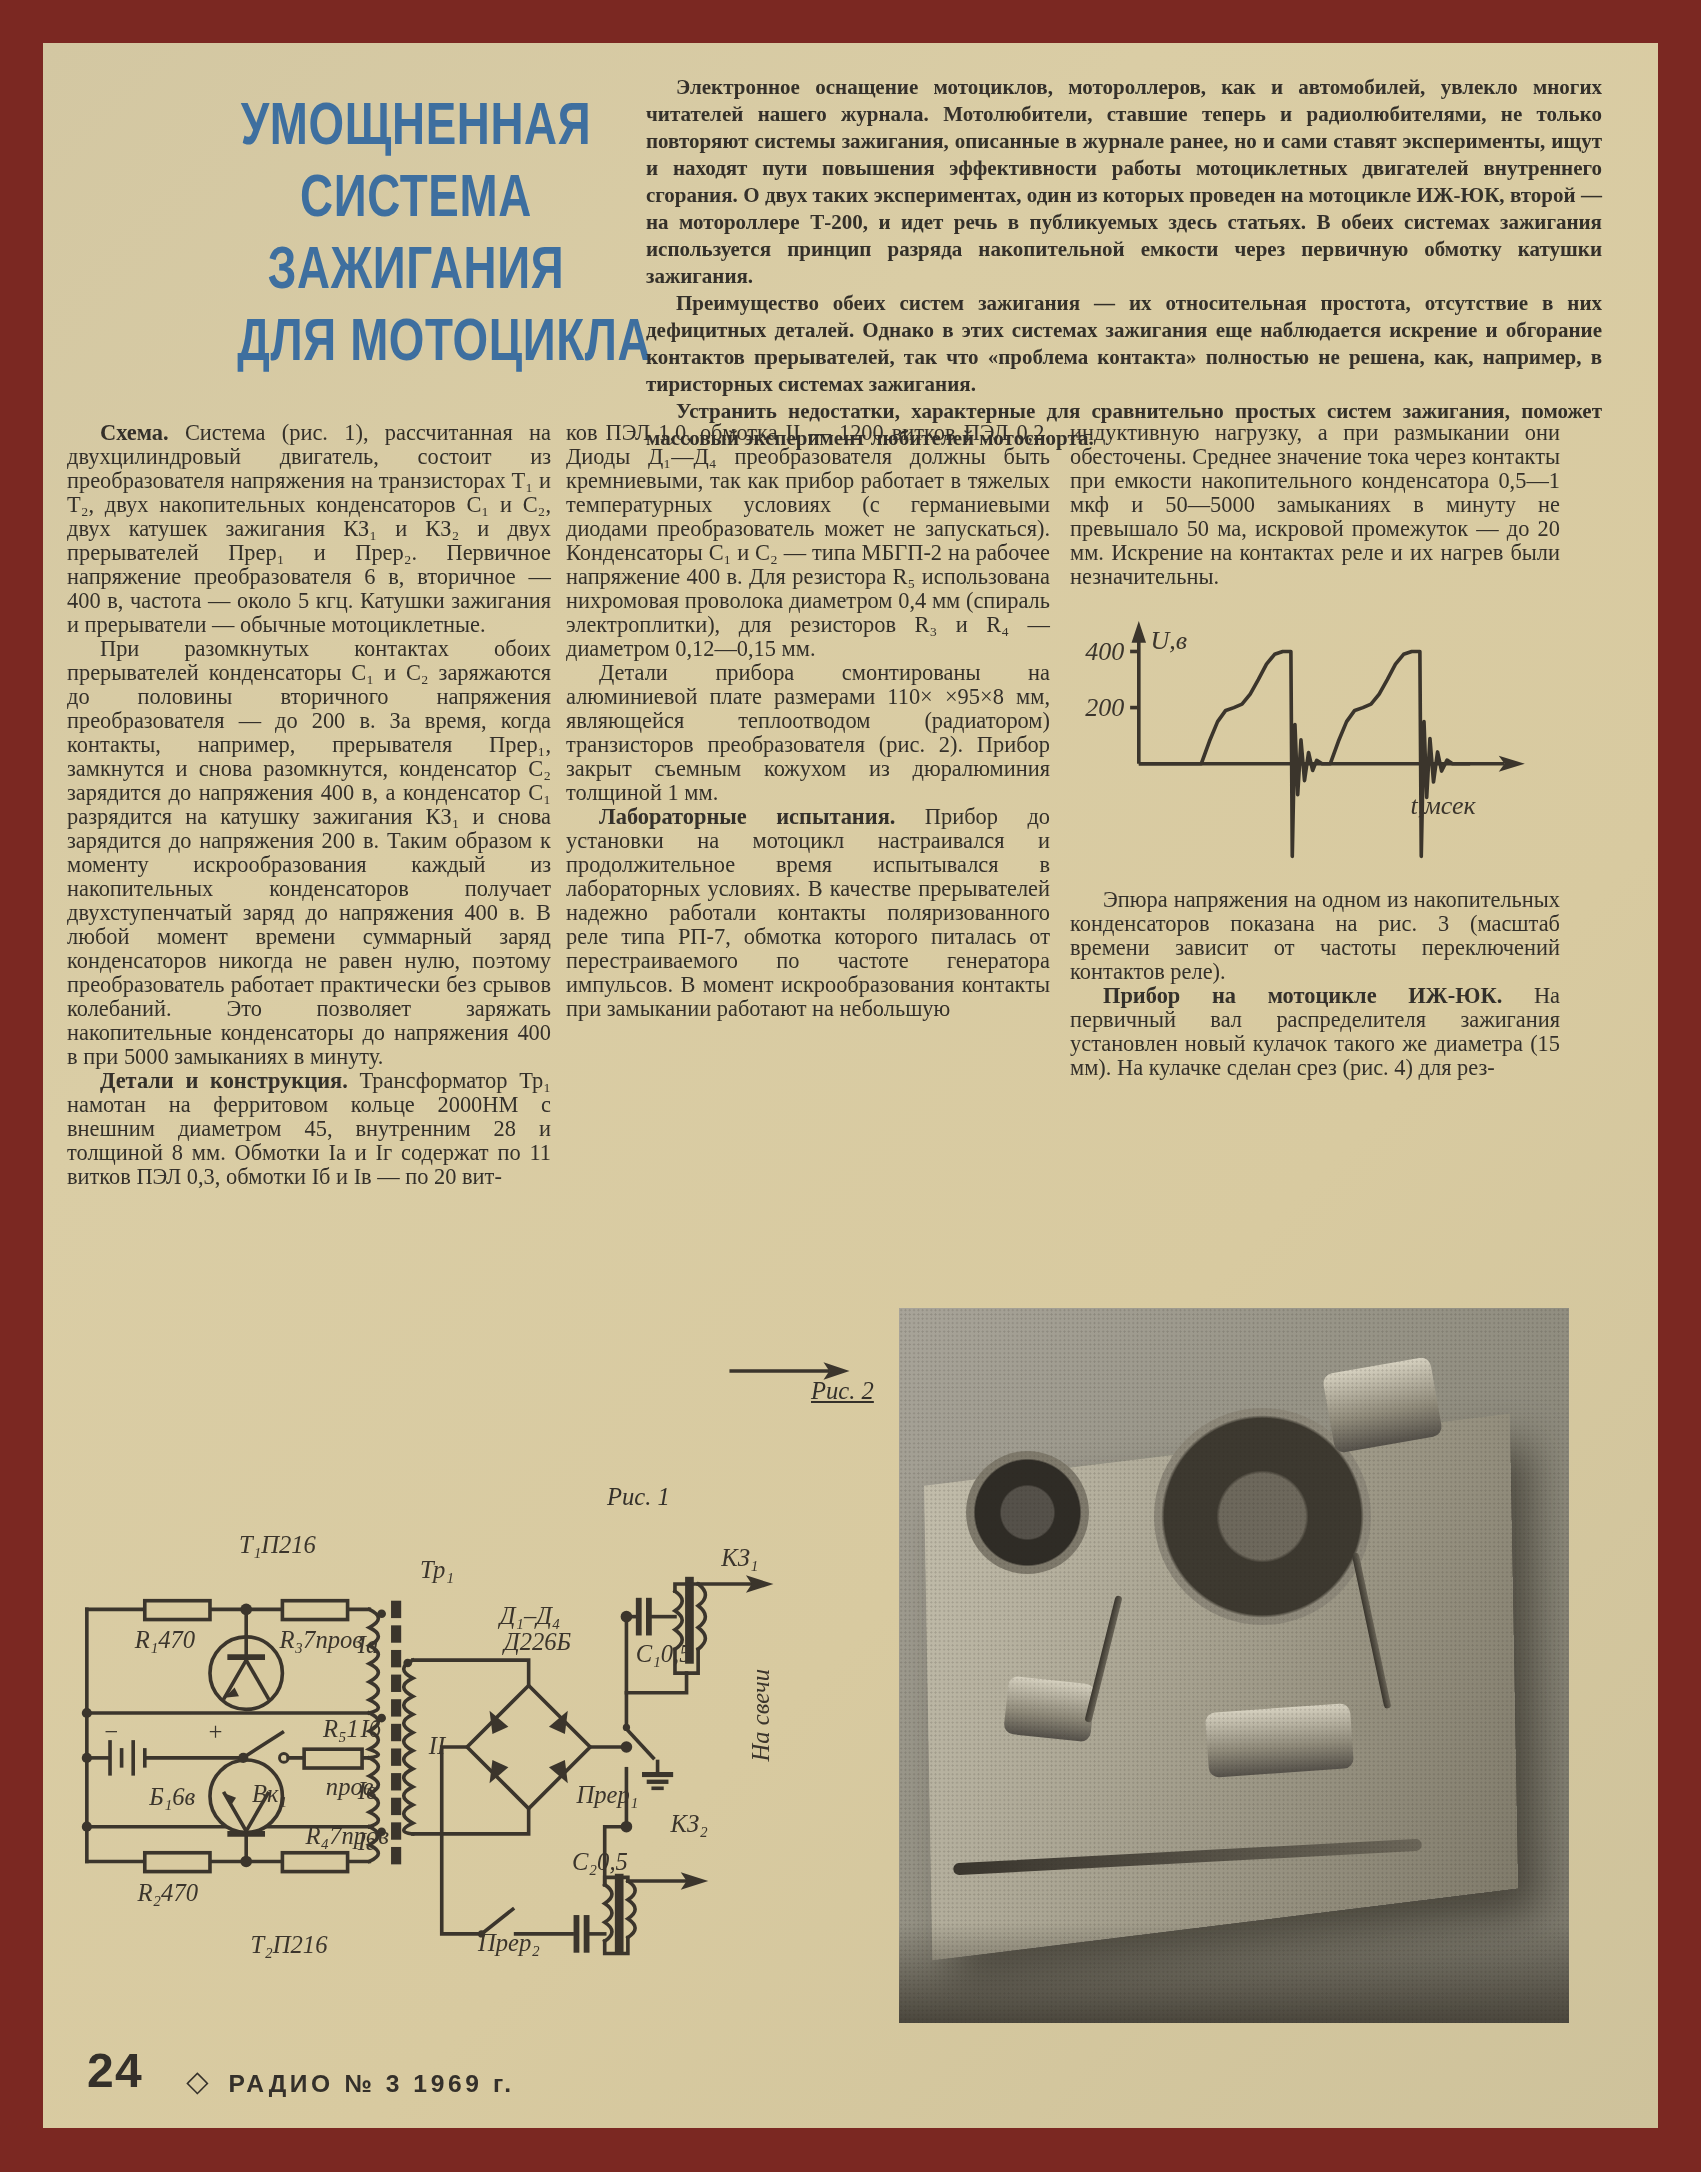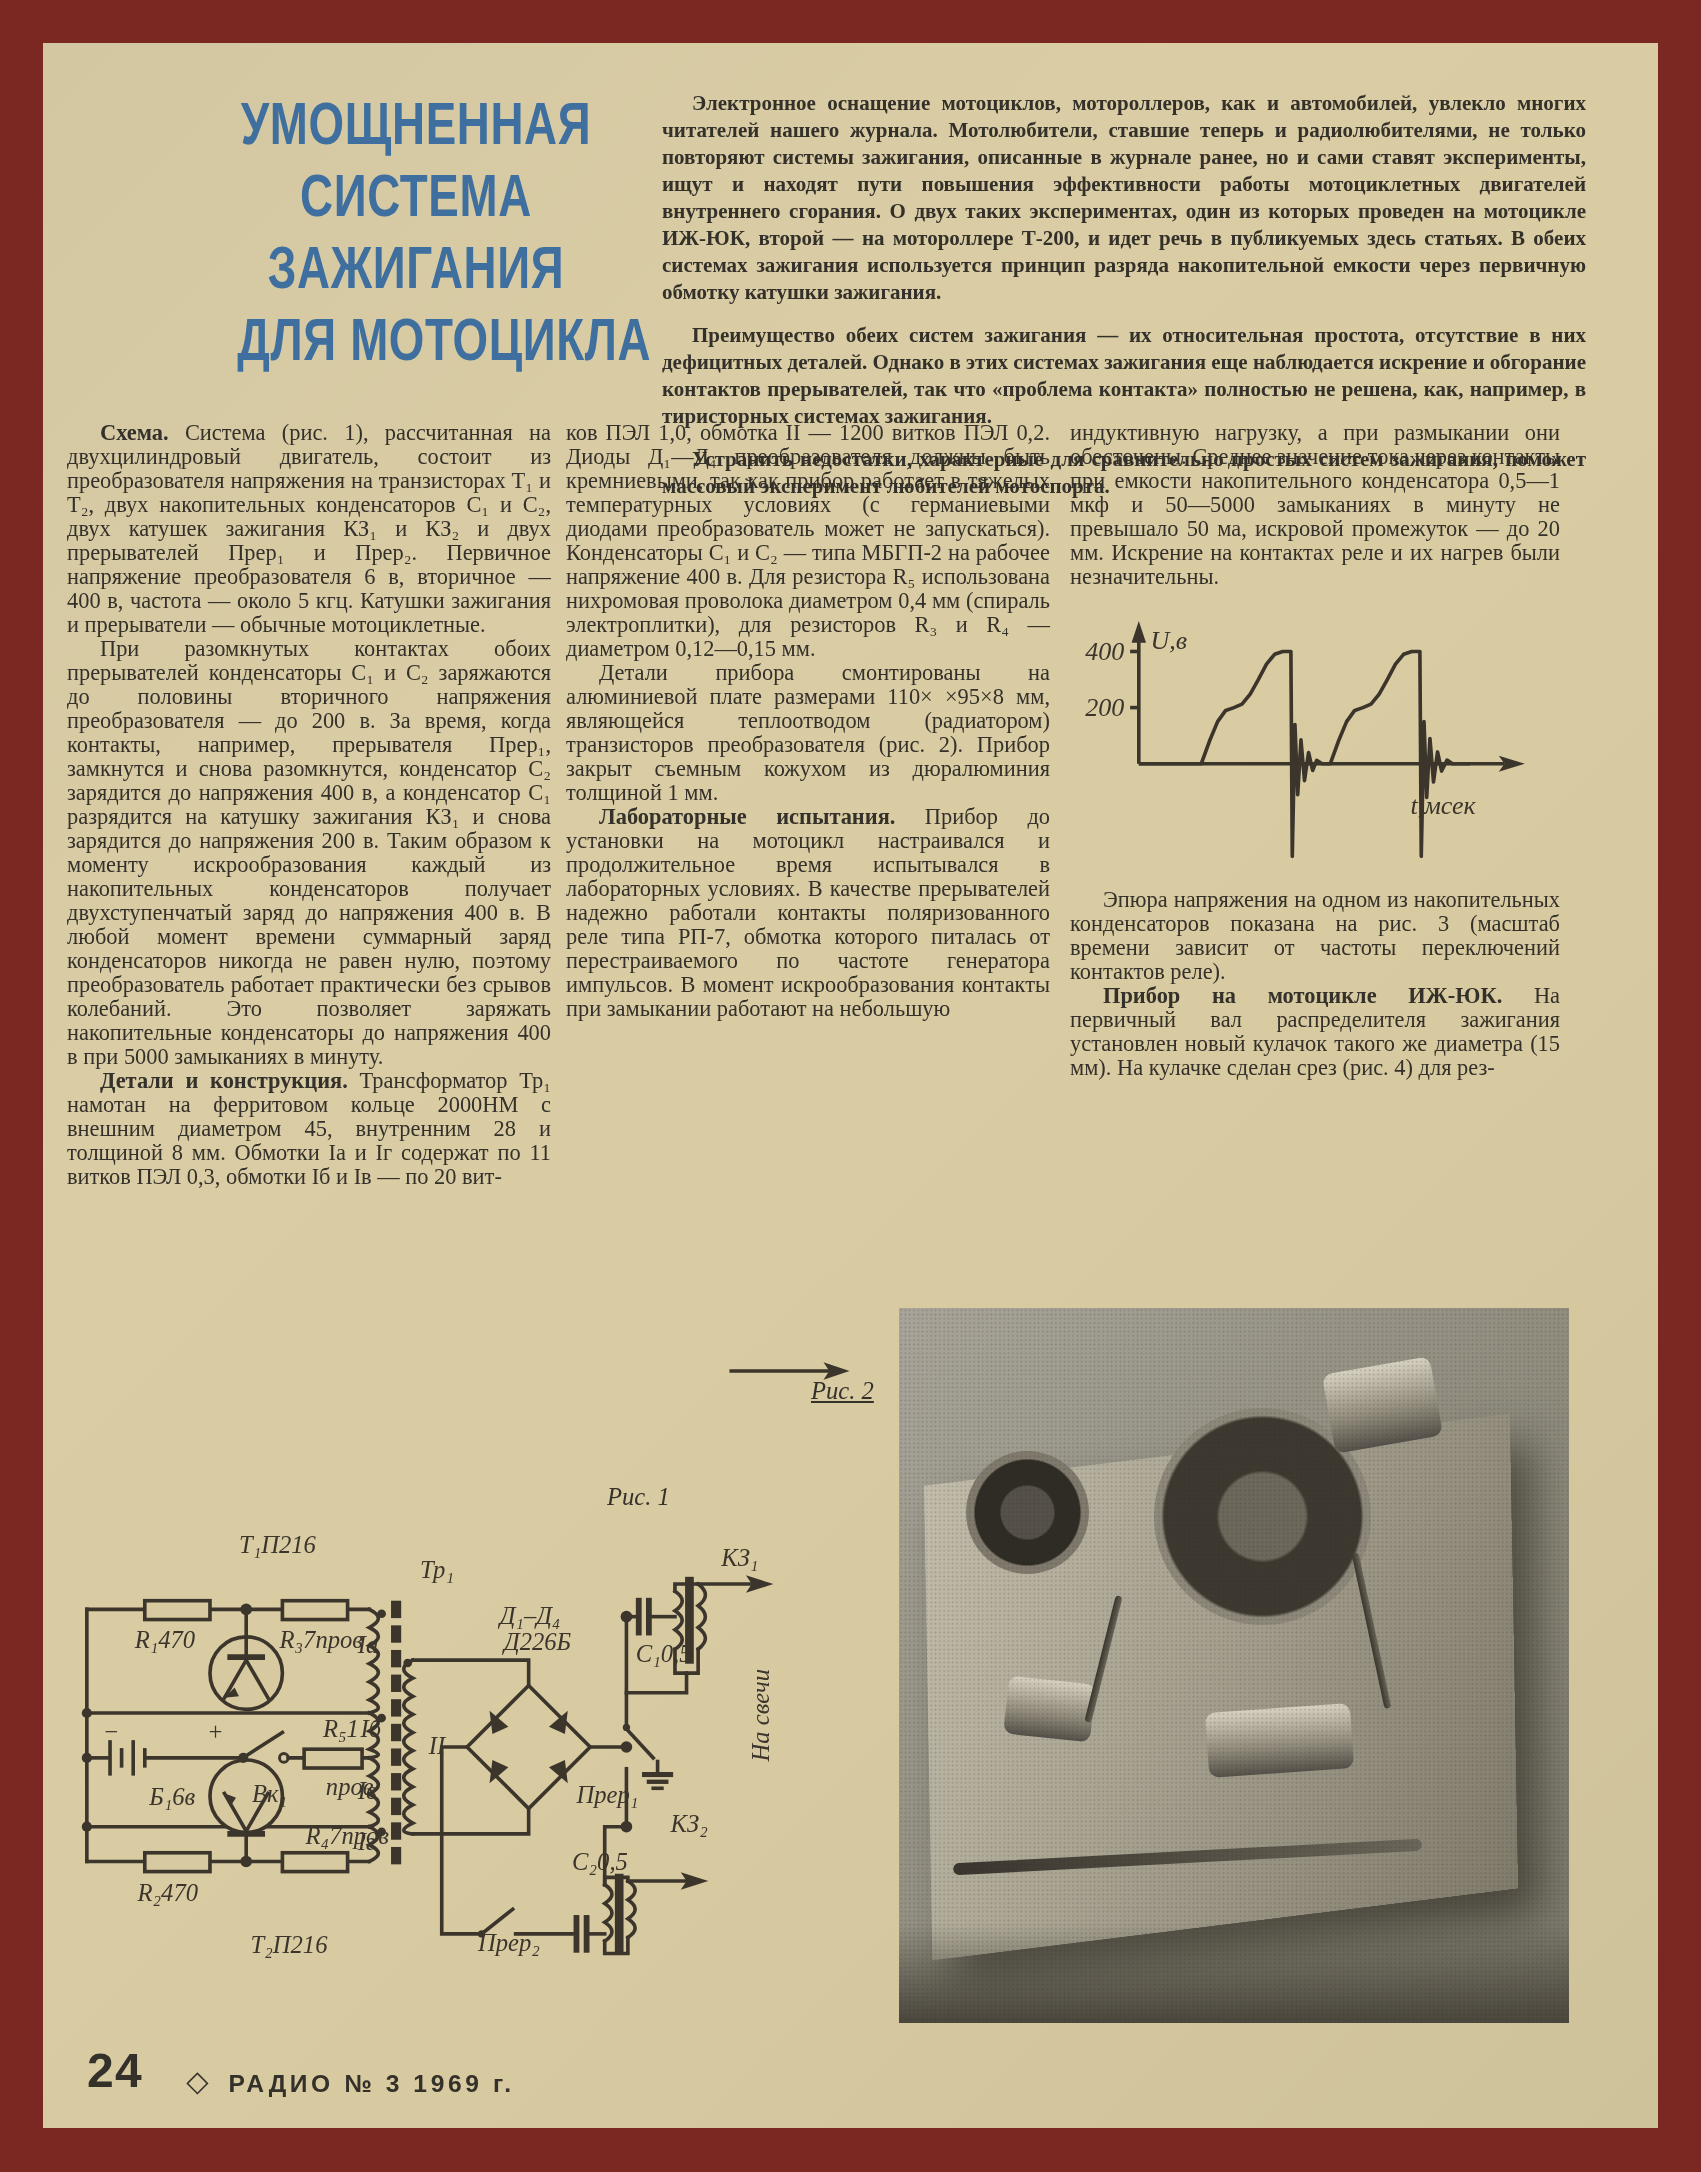--- a/index.html
+++ b/index.html
@@ -7,21 +7,21 @@
         font-family:"Liberation Serif",serif;color:#34302a;}
   #paper{position:absolute;left:43px;top:43px;width:1615px;height:2085px;
          background:linear-gradient(135deg,#d3c7a2 0%,#dacda5 30%,#d8caa0 65%,#cec29b 100%);}
   
   .title-block{position:absolute;left:213px;top:87px;width:406px;text-align:center;}
   .title-line{font-family:"Liberation Sans",sans-serif;font-weight:700;font-size:52px;
               line-height:72px;color:#3e6f9f;transform:scale(.88,1.14);transform-origin:center;
               letter-spacing:0.7px;white-space:nowrap;}
   
   .intro{position:absolute;left:646px;top:74px;width:956px;}
-  .intro p{margin:16px;font-weight:700;font-size:21px;line-height:27px;text-align:justify;text-indent:30px;}
+  .intro p{margin:0;font-weight:700;font-size:21px;line-height:27px;text-align:justify;text-indent:30px;}
   
   .col{position:absolute;top:421px;width:484px;font-size:22.4px;line-height:24px;text-align:justify;}
   .col p{margin:0;text-indent:33px;}
   .col p.noindent{text-indent:0;}
   .lead{font-weight:700;}
   #col1{left:67px;}
   #col2{left:566px;}
   #col3{left:1070px;width:490px;}
   
   .fig3-wrap{margin:19px 0 7.2px 0;}

